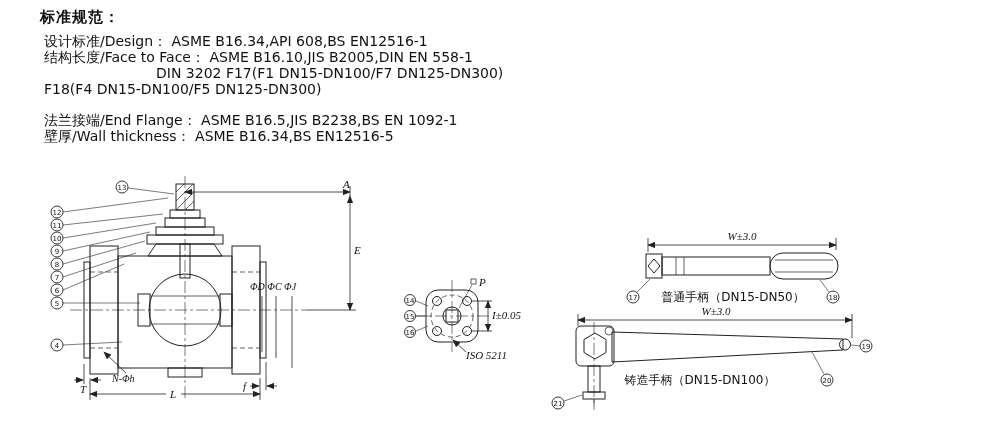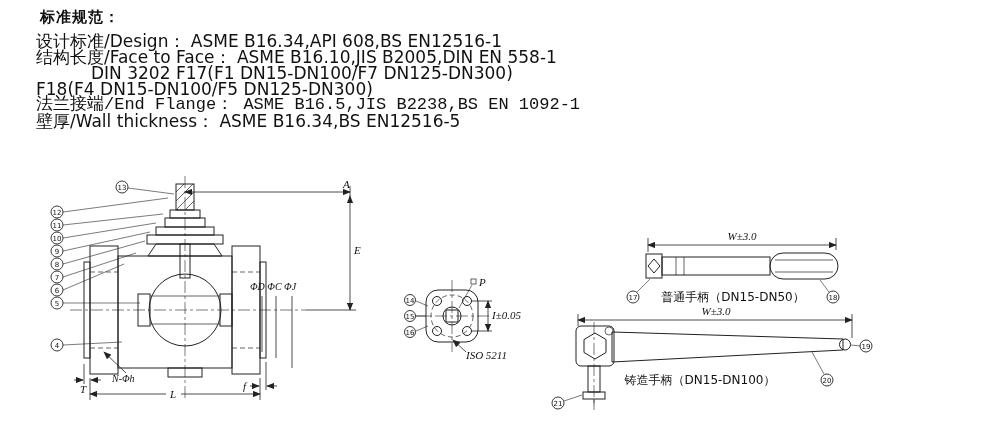--- a/index.html
+++ b/index.html
@@ -1,23 +1,23 @@
 <!DOCTYPE html>
 <html><head>
 <meta charset="utf-8">
 <style>
   html,body{margin:0;padding:0;background:#fff;}
   .page{position:relative;width:1000px;height:424px;background:#fff;overflow:hidden;
         font-family:"DejaVu Sans","Liberation Sans",sans-serif;color:#111;padding-left:24px;}
   .title{position:absolute;left:40px;top:8px;font-size:15px;font-weight:bold;letter-spacing:1px;}
-  .specs{position:absolute;left:36px;top:33px;font-size:17px;line-height:16px;}
+  .specs{position:absolute;left:44px;top:33px;font-size:14px;line-height:16px;}
   .spec-line{white-space:nowrap;}
-  .ind1{margin-left:55px;}
+  .ind1{margin-left:112px;}
   .ind2{}
-  .gap{font-family:Liberation Mono, monospace;}
+  .gap{margin-top:15px;}
   svg.art{position:absolute;left:0;top:0;}
   .s{stroke:#222;fill:none;stroke-width:1;}
   .thin{stroke-width:0.7;}
   .dash{stroke-dasharray:5 3;}
   .cl{stroke:#444;fill:none;stroke-width:0.7;stroke-dasharray:12 3 3 3;}
   .dim{stroke:#222;fill:none;stroke-width:0.8;}
   .ldr{stroke:#222;fill:none;stroke-width:0.6;}
   .cob{fill:#fff;stroke:#222;stroke-width:0.9;}
   .co{font:7px "DejaVu Sans",sans-serif;fill:#111;text-anchor:middle;}
   .dimtxt{font:italic 11px "Liberation Serif","DejaVu Serif",serif;fill:#111;}

